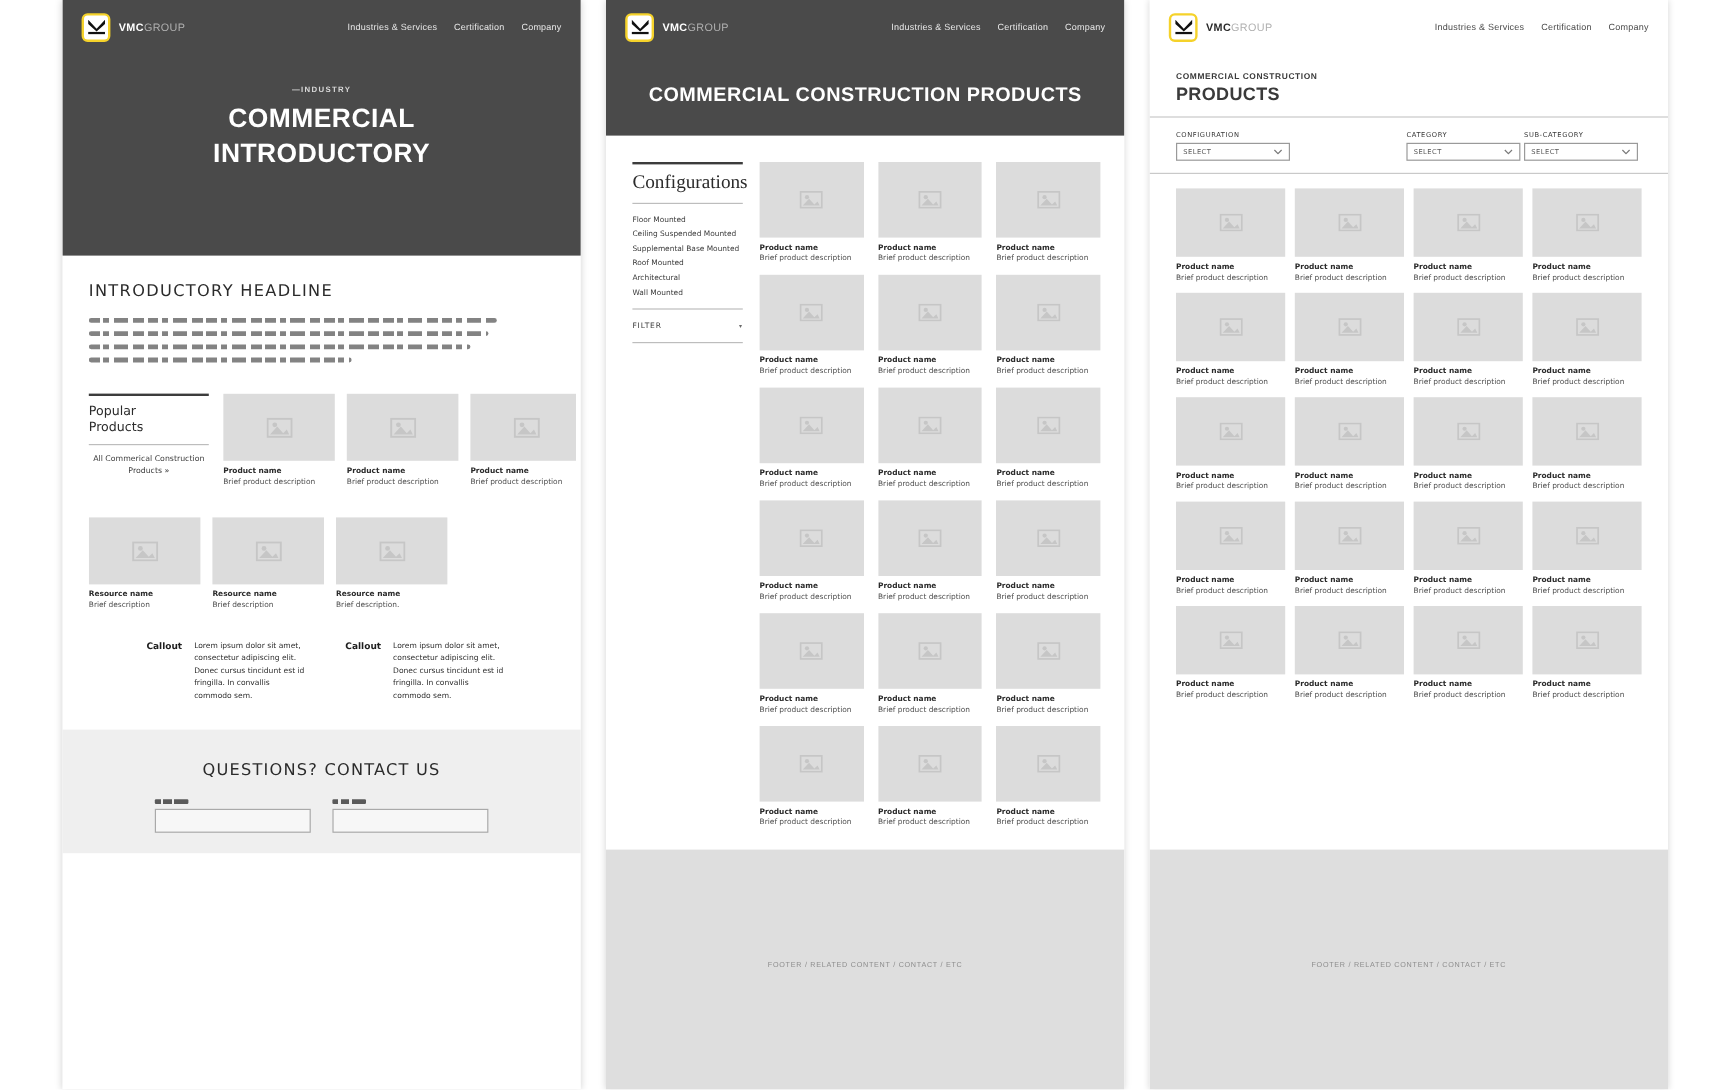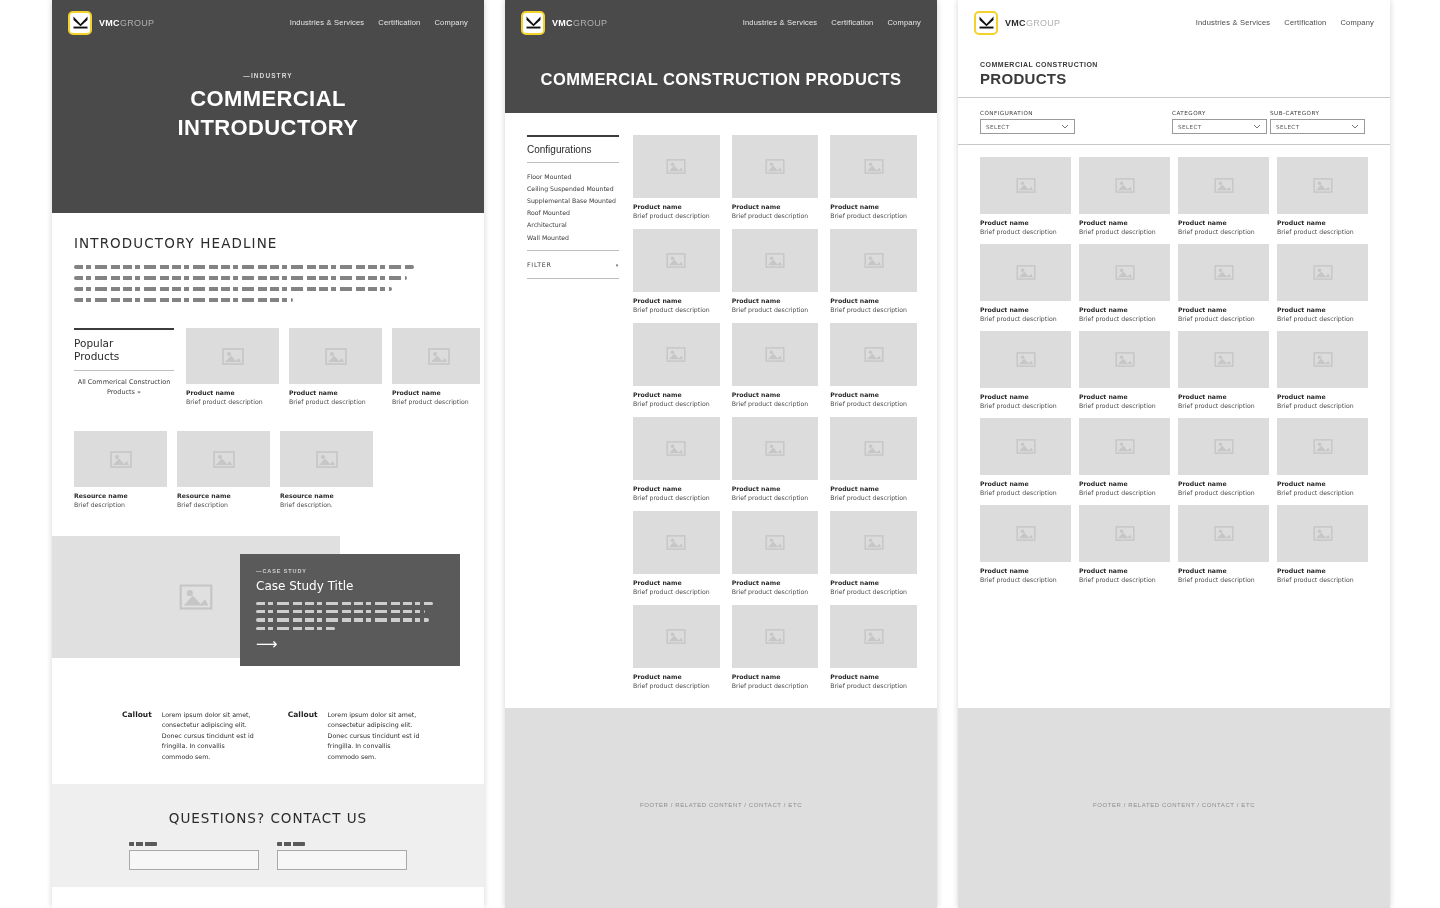--- a/index.html
+++ b/index.html
@@ -155,21 +155,21 @@
     text-align: center; font-size: 13.5px; color: #2b2b2b; letter-spacing: 1px;
     font-family: "DejaVu Sans", sans-serif; margin-bottom: 16px;
   }
   .field-row { display: flex; gap: 18px; justify-content: center; }
   .field { width: 130px; }
   .field-input { height: 20px; background: #f7f7f7; border: 1px solid #a9a9a9; }
 
   
   .p2-body { display: flex; gap: 14px; padding: 22px 20px 0 22px; }
   .p2-side { width: 92px; flex: none; }
-  .side-title { font-size: 10px; color: #2b2b2b; font-family: Liberation Sans, sans-serif; }
+  .side-title { font-size: 16px; color: #2b2b2b; font-family: Liberation Serif, serif; }
   .side-list { list-style: none; }
   .side-list li {
     font-size: 6.2px; color: #3a3a3a; padding: 2.6px 0;
     font-family: "DejaVu Sans", sans-serif;
   }
   .filter-row {
     display: flex; align-items: center; justify-content: space-between;
     font-size: 6.3px; letter-spacing: .7px; color: #3a3a3a; padding: 3px 0;
     font-family: "DejaVu Sans", sans-serif;
   }
@@ -329,40 +329,20 @@
                 <path d="M3 14 L9 7.5 L14 13 L17 10 L19 14 Z" fill="#c6c6c6"></path>
               </svg>
           </div>
           <div class="card-name">Resource name</div>
           <div class="card-desc">Brief description.</div>
         </div>
 
       </div>
     </div>
 
-    <div class="cs-band">
-      <div class="cs-grey">
-        <svg width="34" height="26" viewBox="0 0 22 17">
-            <rect x="1" y="1" width="20" height="15" fill="none" stroke="#c6c6c6" stroke-width="1.4"></rect>
-            <circle cx="7" cy="6" r="2" fill="#c6c6c6"></circle>
-            <path d="M3 14 L9 7.5 L14 13 L17 10 L19 14 Z" fill="#c6c6c6"></path>
-          </svg>
-      </div>
-      <div class="cs-card">
-        <div class="cs-eyebrow">—CASE STUDY</div>
-        <div class="cs-title">Case Study Title</div>
-        <div>
-          <div class="greek-line light" style="width:94%"></div>
-          <div class="greek-line light" style="width:90%"></div>
-          <div class="greek-line light" style="width:92%"></div>
-          <div class="greek-line light" style="width:42%"></div>
-        </div>
-        <div class="cs-arrow">⟶</div>
-      </div>
-    </div>
 
     <div class="callouts">
       <div class="callout">
         <div class="callout-label">Callout</div>
         <div class="callout-body">Lorem ipsum dolor sit amet, consectetur adipiscing elit. Donec cursus tincidunt est id fringilla. In convallis commodo sem.</div>
       </div>
       <div class="callout">
         <div class="callout-label">Callout</div>
         <div class="callout-body">Lorem ipsum dolor sit amet, consectetur adipiscing elit. Donec cursus tincidunt est id fringilla. In convallis commodo sem.</div>
       </div>

